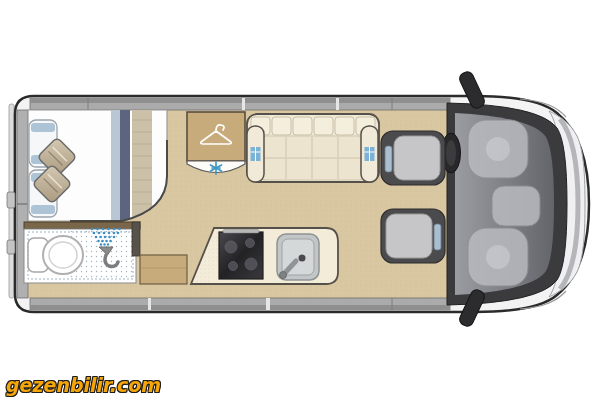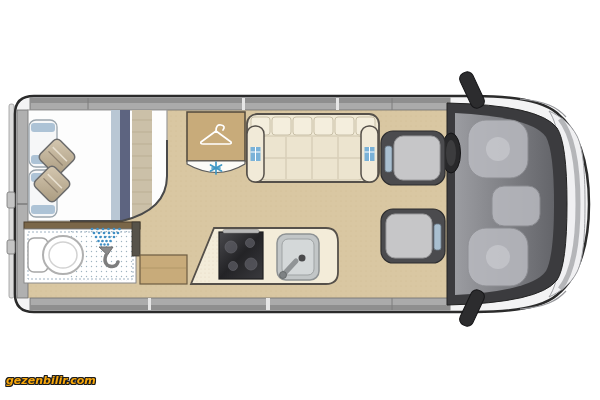--- a/index.html
+++ b/index.html
@@ -1,19 +1,19 @@
 <!DOCTYPE html>
 <html><head>
 <meta charset="utf-8">
 <style>
   html,body{margin:0;padding:0;background:#ffffff;}
   .canvas{position:relative;width:600px;height:400px;background:#ffffff;overflow:hidden;
           font-family:"DejaVu Sans","Liberation Sans",sans-serif;}
   .canvas svg{position:absolute;left:0;top:0;}
-  .watermark{position:absolute;left:6px;top:374px;font-size:11px;font-weight:bold;font-style:italic;
+  .watermark{position:absolute;left:6px;top:374px;font-size:19px;font-weight:bold;font-style:italic;
     color:#F7A60A;letter-spacing:0px;
     text-shadow:-1px -1px 0 #1d1d1d,1px -1px 0 #1d1d1d,-1px 1px 0 #1d1d1d,1px 1px 0 #1d1d1d,
                 0 -1px 0 #1d1d1d,0 1px 0 #1d1d1d,-1px 0 0 #1d1d1d,1px 0 0 #1d1d1d;}
 </style>
 </head>
 <body>
 
 <div class="canvas">
 <svg width="600" height="400" viewBox="0 0 600 400">
   <defs>

